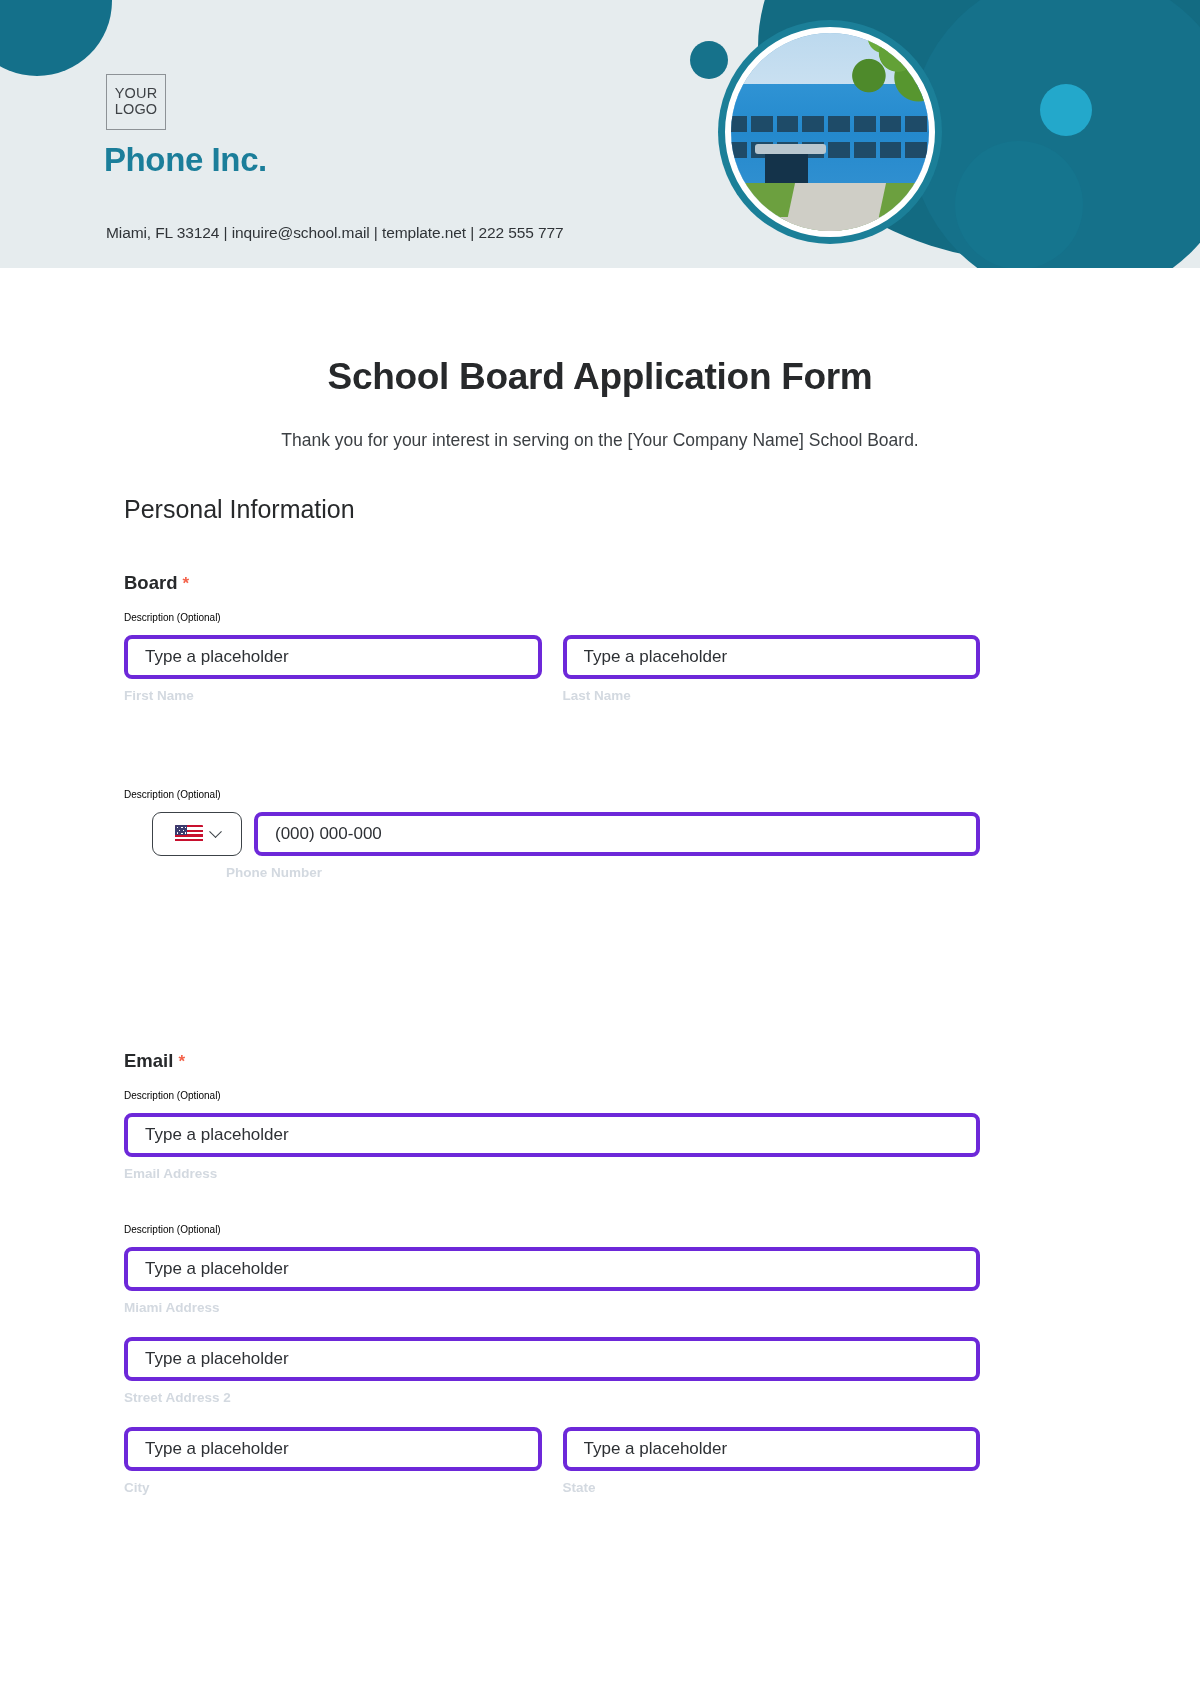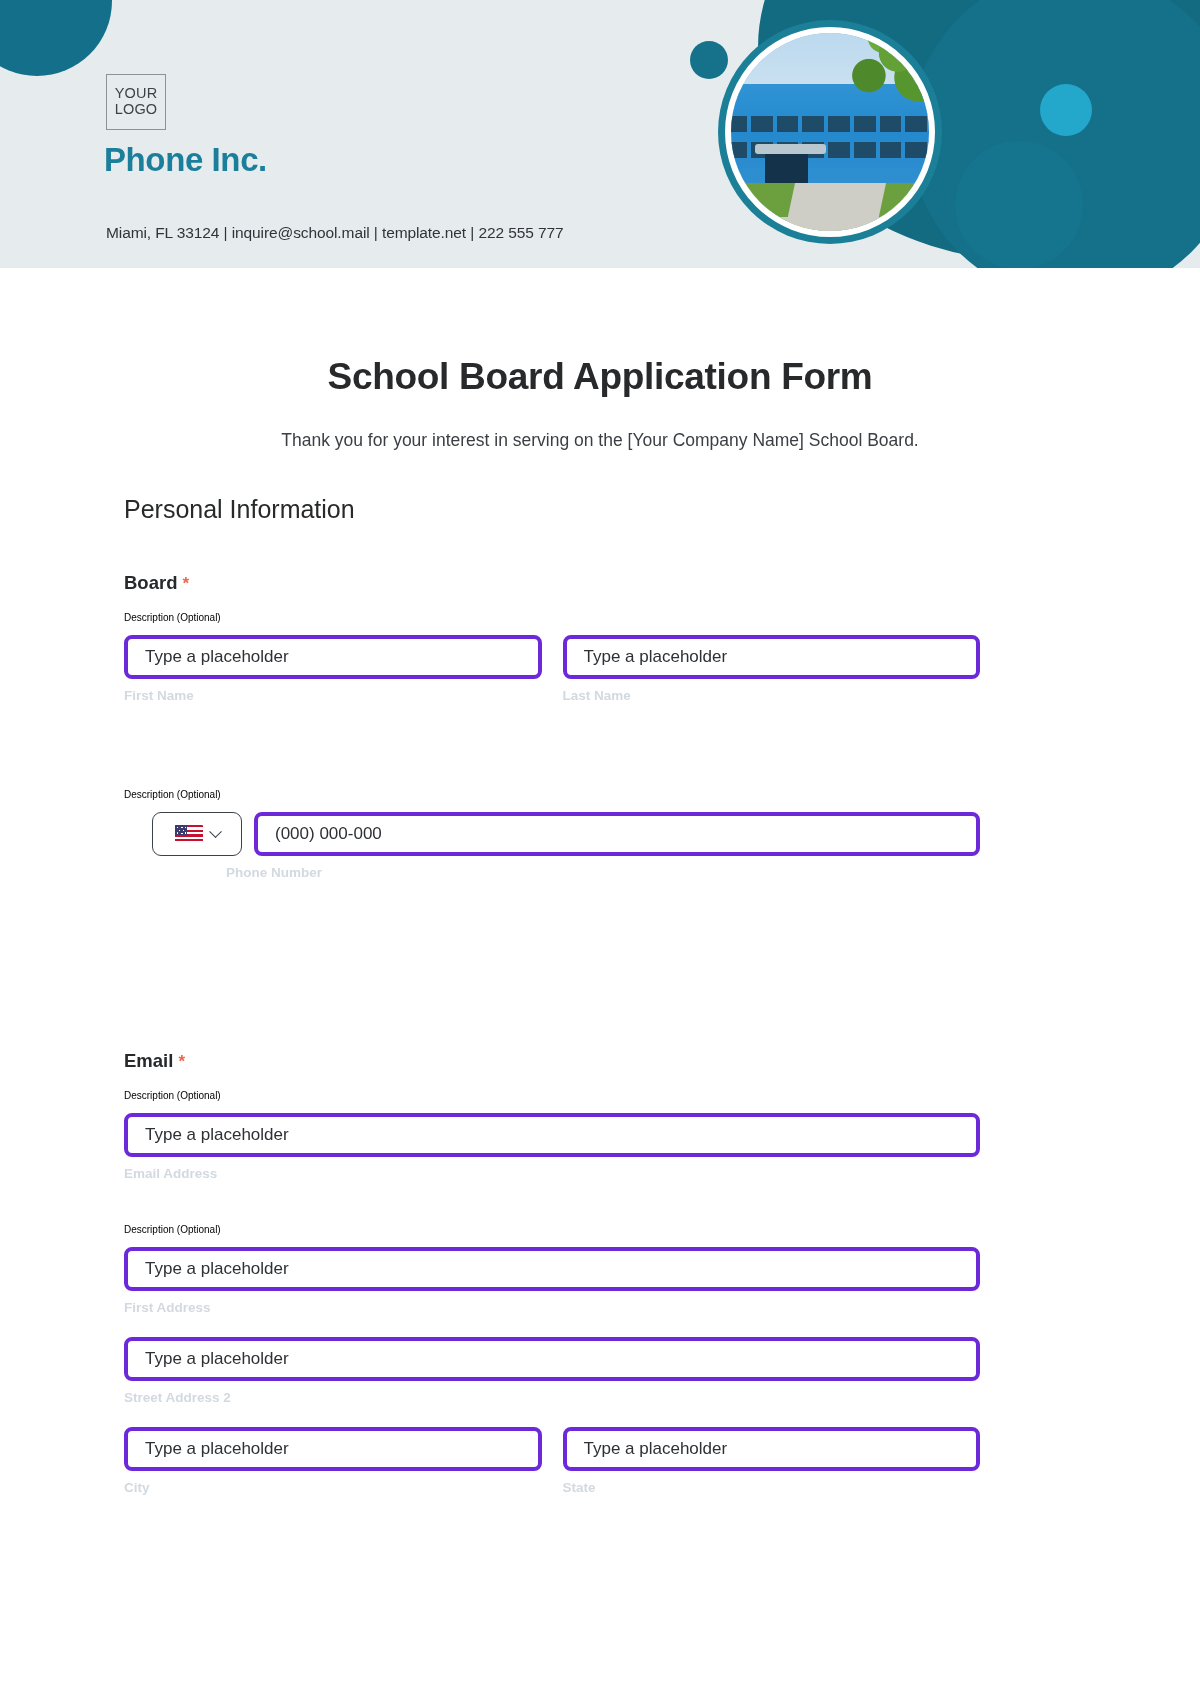--- a/index.html
+++ b/index.html
@@ -429,21 +429,21 @@
     </div>
     <div class="field-desc">Description (Optional)</div>
     <input class="input" type="text" placeholder="Type a placeholder" style="">
     <div class="sub-label">Email Address</div>
   </div>
 
   <div class="field" style="top:1224px;">
     <div class="field-desc">Description (Optional)</div>
 
     <input class="input" type="text" placeholder="Type a placeholder" style="">
-    <div class="sub-label">First Address</div>
+    <div class="sub-label">Miami Address</div>
 
     <div style="height:22px;"></div>
 
     <input class="input" type="text" placeholder="Type a placeholder" style="">
     <div class="sub-label">Street Address 2</div>
 
     <div style="height:22px;"></div>
 
     <div class="row">
       <div class="col">

